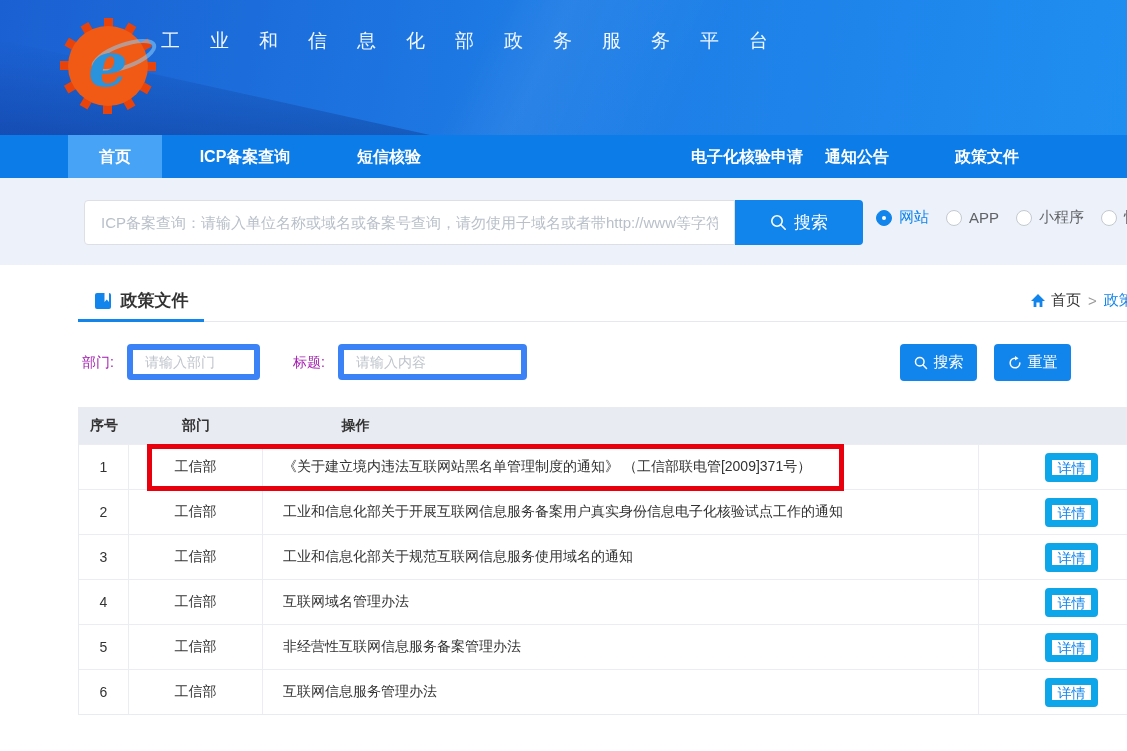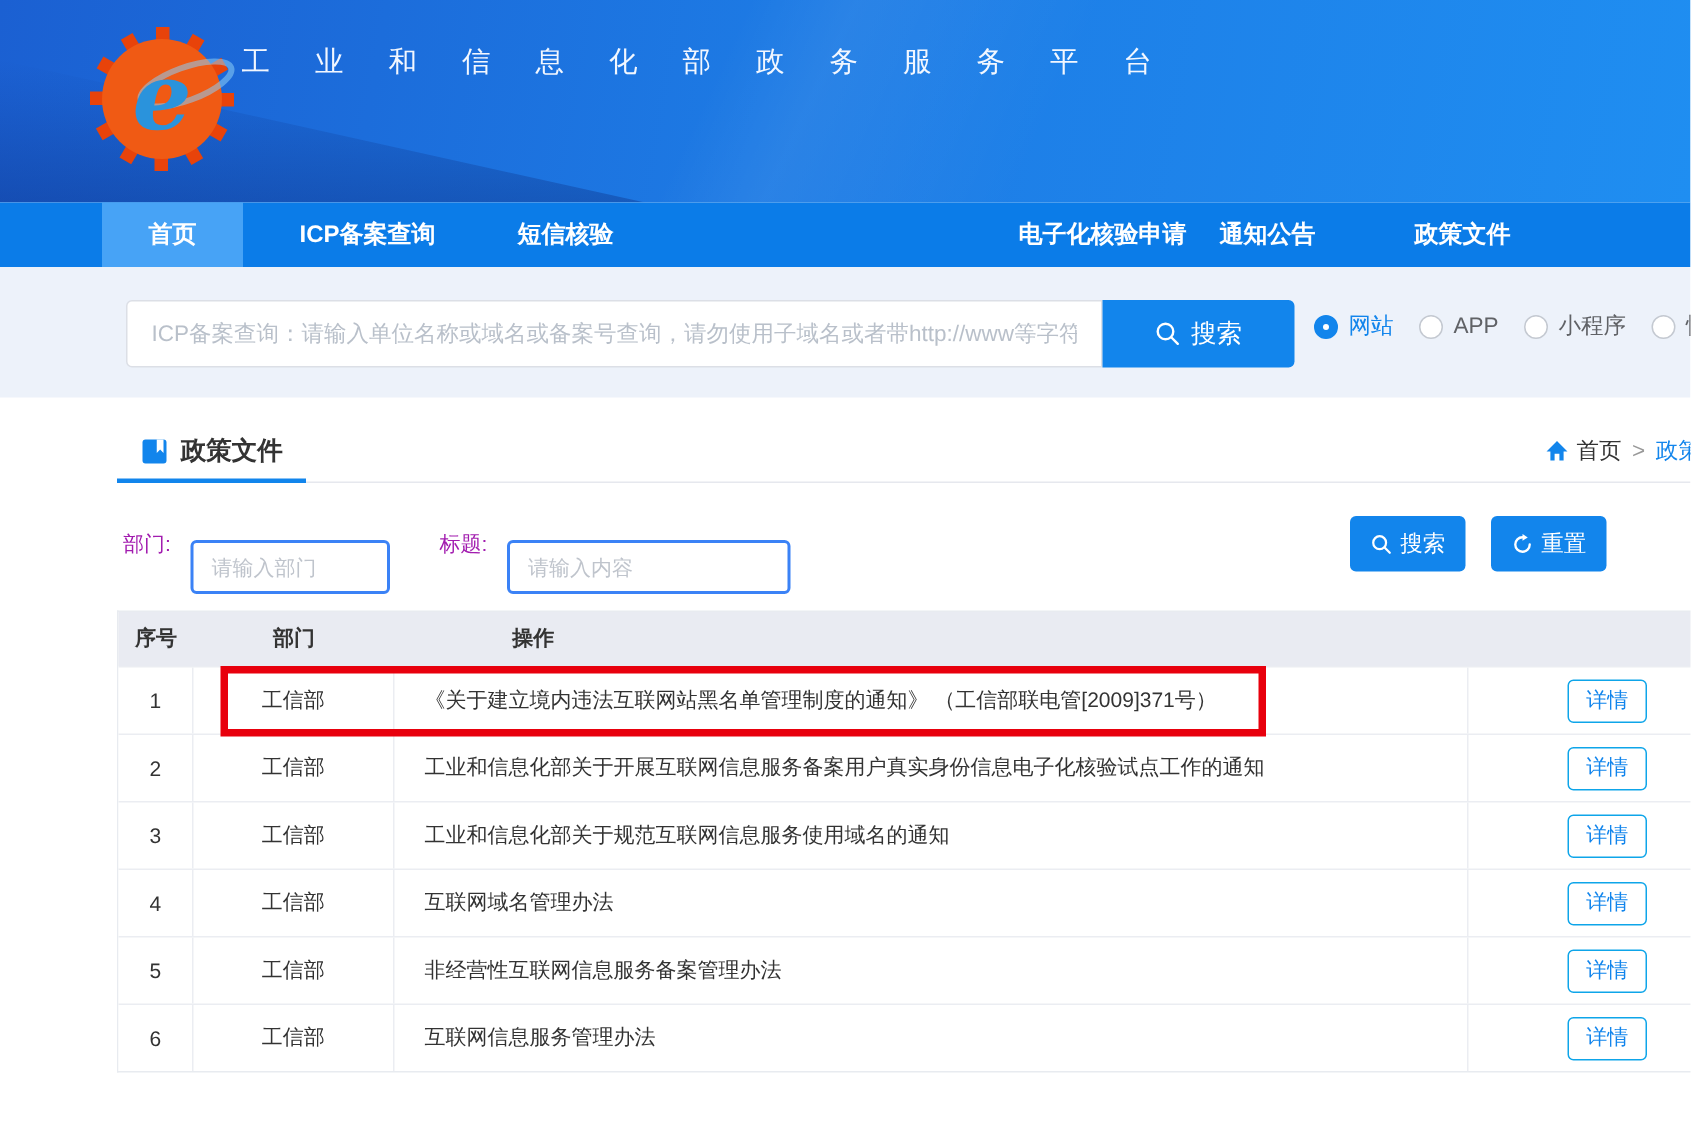--- a/index.html
+++ b/index.html
@@ -31,21 +31,21 @@
   .nav {
     position:absolute; left:0; top:135px; width:1127px; height:43px;
     background:#0b7ce8; display:flex; align-items:stretch;
   }
   .nav-item {
     color:#fff; font-size:16px; font-weight:bold; line-height:43px;
     text-align:center; cursor:pointer; white-space:nowrap;
   }
   .nav-item:nth-child(1){ margin-left:68px; width:94px; background:#47a3f6; }
   .nav-item:nth-child(2){ margin-left:23px; width:120px; }
-  .nav-item:nth-child(3){ margin-left:32px; width:80px; }
+  .nav-item:nth-child(3){ margin-left:44px; width:80px; }
   .nav-item:nth-child(4){ margin-left:50px; width:150px;margin-top:32px; }
   .nav-item:nth-child(5){ margin-left:48px; width:140px; }
   .nav-item:nth-child(6){ width:80px; }
   .nav-item:nth-child(7){ margin-left:50px; width:80px; }
   
   .search-sec { position:absolute; left:0; top:178px; width:1127px; height:87px; background:#edf2fa; }
   .icp-input {
     position:absolute; left:84px; top:22px; width:651px; height:45px;
     border:1px solid #dcdfe6; border-radius:4px 0 0 4px; background:#fff;
     padding:0 16px; font-size:15px; color:#333; outline:none;
@@ -74,21 +74,21 @@
   .breadcrumb { position:absolute; left:1030px; top:291px; display:flex; align-items:center; gap:5px; font-size:15px; white-space:nowrap; }
   .breadcrumb .bc-home { color:#333; cursor:pointer; text-decoration:none; }
   .breadcrumb .bc-sep { color:#999; margin:0 2px; }
   .breadcrumb .bc-cur { color:#1285ec; cursor:pointer; text-decoration:none; }
   
   .filters { position:absolute; left:0; top:344px; width:1127px; height:37px; }
   .f-label { position:absolute; top:0; height:37px; line-height:37px; font-size:14px; color:#a21caf; }
   .f-label.dept { left:82px; }
   .f-label.title { left:293px; }
   .f-input {
-    position:absolute; top:16px; height:36px; border:2px solid #3b82f6; border-radius:4px;
+    position:absolute; top:0; height:36px; border:6px solid #3b82f6; border-radius:4px;
     padding:0 12px; font-size:14px; color:#333; outline:none; background:#fff;
     font-family:"Liberation Sans","DejaVu Sans",sans-serif;
   }
   .f-input::placeholder { color:#bfc4cc; }
   .f-input.dept { left:127px; width:133px; }
   .f-input.title { left:338px; width:189px; }
   .btn-primary {
     position:absolute; top:0; height:37px; background:#1285ec; color:#fff; border:none;
     border-radius:4px; font-size:15px; display:flex; align-items:center; justify-content:center;
     gap:6px; cursor:pointer; font-family:inherit;
@@ -101,21 +101,21 @@
   .t-row { height:45px; display:flex; align-items:center; font-size:14px; color:#333; border-top:1px solid #ebedf2; background:#fff; }
   .c-no    { width:50px;  text-align:center; flex:none; }
   .c-dept  { width:134px; text-align:center; flex:none; }
   .c-title { width:716px; padding-left:20px; text-align:left; flex:none; white-space:nowrap; overflow:hidden; }
   .t-head .c-title { text-align:center; padding-left:0; }
   .c-act   { width:185px; text-align:center; flex:none; }
   .t-row .c-no, .t-row .c-dept, .t-row .c-title { align-self:stretch; display:flex; align-items:center; border-right:1px solid #ebedf2; }
   .t-row .c-no { justify-content:center; }
   .t-row .c-dept { justify-content:center; }
   .detail-btn {
-    width:53px; height:29px; background:#fff; border:1px solid #0ea5e9; border-radius:4px;
+    width:53px; height:29px; background:#fff; border:7px solid #0ea5e9; border-radius:4px;
     color:#1285ec; font-size:14px; cursor:pointer; font-family:inherit;
   }
   .red-box {
     position:absolute; left:68px; top:36px; width:697px; height:47px;
     border:5px solid #e8000d; box-sizing:border-box; pointer-events:none;
   }
 </style>
 </head>
 <body>
 

